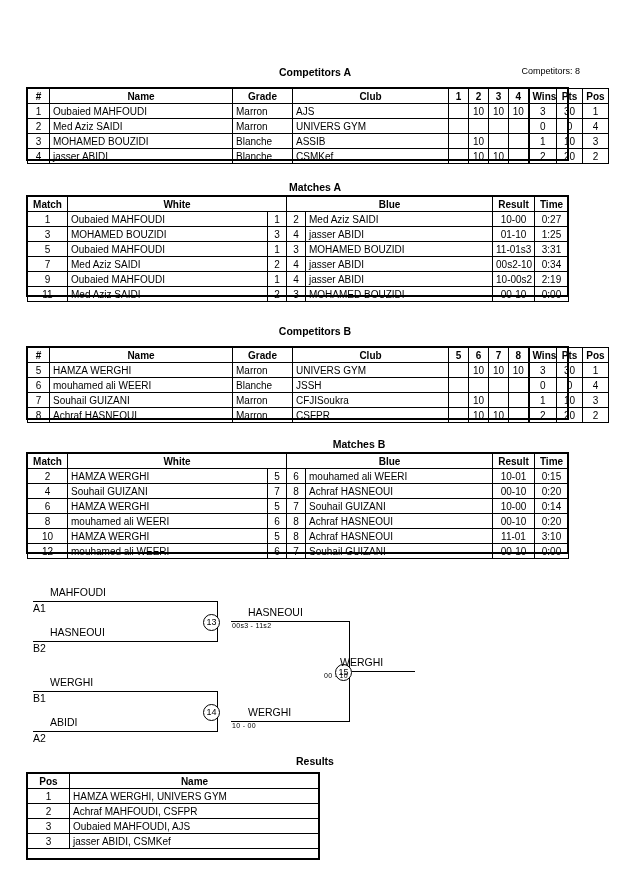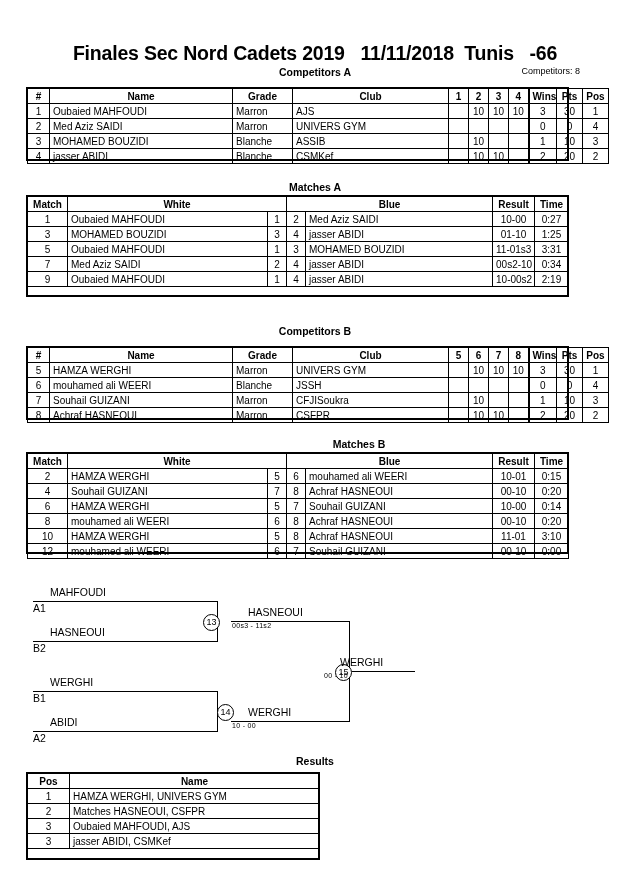--- a/index.html
+++ b/index.html
@@ -142,21 +142,20 @@
     font-size: 9px;
     line-height: 14px;
     text-align: center;
   }
 </style>
 </head>
 <body>
 
 <div class="page">
 
-  <div class="title">Finales Sec Nord Cadets 2019   11/11/2018  Tunis   -66</div>
   <div class="competitors-count">Competitors: 8</div>
 
   <div class="caption caption-a">Competitors A</div>
   <div class="caption caption-ma">Matches A</div>
   <div class="caption caption-b">Competitors B</div>
   <div class="caption caption-mb">Matches B</div>
   <div class="caption caption-res">Results</div>
 
   <table class="grid" id="tbl-comp-a">
     <colgroup>
@@ -302,20 +301,29 @@
       </tr>
       <tr>
         <td class="c">9</td>
         <td class="l">Oubaied MAHFOUDI</td>
         <td class="c">1</td>
         <td class="c">4</td>
         <td class="l">jasser ABIDI</td>
         <td class="c">10-00s2</td>
         <td class="c">2:19</td>
       </tr>
+      <tr>
+        <td class="c">11</td>
+        <td class="l">Med Aziz SAIDI</td>
+        <td class="c">2</td>
+        <td class="c">3</td>
+        <td class="l">MOHAMED BOUZIDI</td>
+        <td class="c">00-10</td>
+        <td class="c">0:00</td>
+      </tr>
     </tbody>
   </table>
   <div class="outer-frame" id="frame-match-a"></div>
 
   <table class="grid" id="tbl-comp-b">
     <colgroup>
       <col style="width:22px">
         <col style="width:183px">
         <col style="width:60px">
         <col style="width:156px">
@@ -497,21 +505,21 @@
     <div class="bname" style="left:33px; top:101px;">WERGHI</div>
     <div class="bline" style="left:33px; top:116px; width:185px; height:1px;"></div>
     <div class="bseed" style="left:33px; top:117px;">B1</div>
 
     <div class="bname" style="left:33px; top:141px;">ABIDI</div>
     <div class="bline" style="left:33px; top:156px; width:185px; height:1px;"></div>
     <div class="bseed" style="left:33px; top:157px;">A2</div>
 
     <div class="bline" style="left:217px; top:116px; width:1px; height:41px;"></div>
 
-    <div class="bnode" style="left:217px; top:129px;">14</div>
+    <div class="bnode" style="left:203px; top:129px;">14</div>
     <div class="bname" style="left:231px; top:131px;">WERGHI</div>
     <div class="bline" style="left:231px; top:146px; width:119px; height:1px;"></div>
     <div class="bscore" style="left:232px; top:147px;">10 - 00</div>
 
     <div class="bline" style="left:349px; top:46px; width:1px; height:101px;"></div>
 
     <div class="bnode" style="left:335px; top:89px;">15</div>
     <div class="bname" style="left:323px; top:81px;">WERGHI</div>
     <div class="bline" style="left:352px; top:96px; width:63px; height:1px;"></div>
     <div class="bscore" style="left:324px; top:97px;">00 - 10</div>
@@ -528,21 +536,21 @@
         <th class="c">Name</th>
       </tr>
     </thead>
     <tbody>
       <tr>
         <td class="c">1</td>
         <td class="l">HAMZA WERGHI, UNIVERS GYM</td>
       </tr>
       <tr>
         <td class="c">2</td>
-        <td class="l">Matches HASNEOUI, CSFPR</td>
+        <td class="l">Achraf MAHFOUDI, CSFPR</td>
       </tr>
       <tr>
         <td class="c">3</td>
         <td class="l">Oubaied MAHFOUDI, AJS</td>
       </tr>
       <tr>
         <td class="c">3</td>
         <td class="l">jasser ABIDI, CSMKef</td>
       </tr>
     </tbody>

